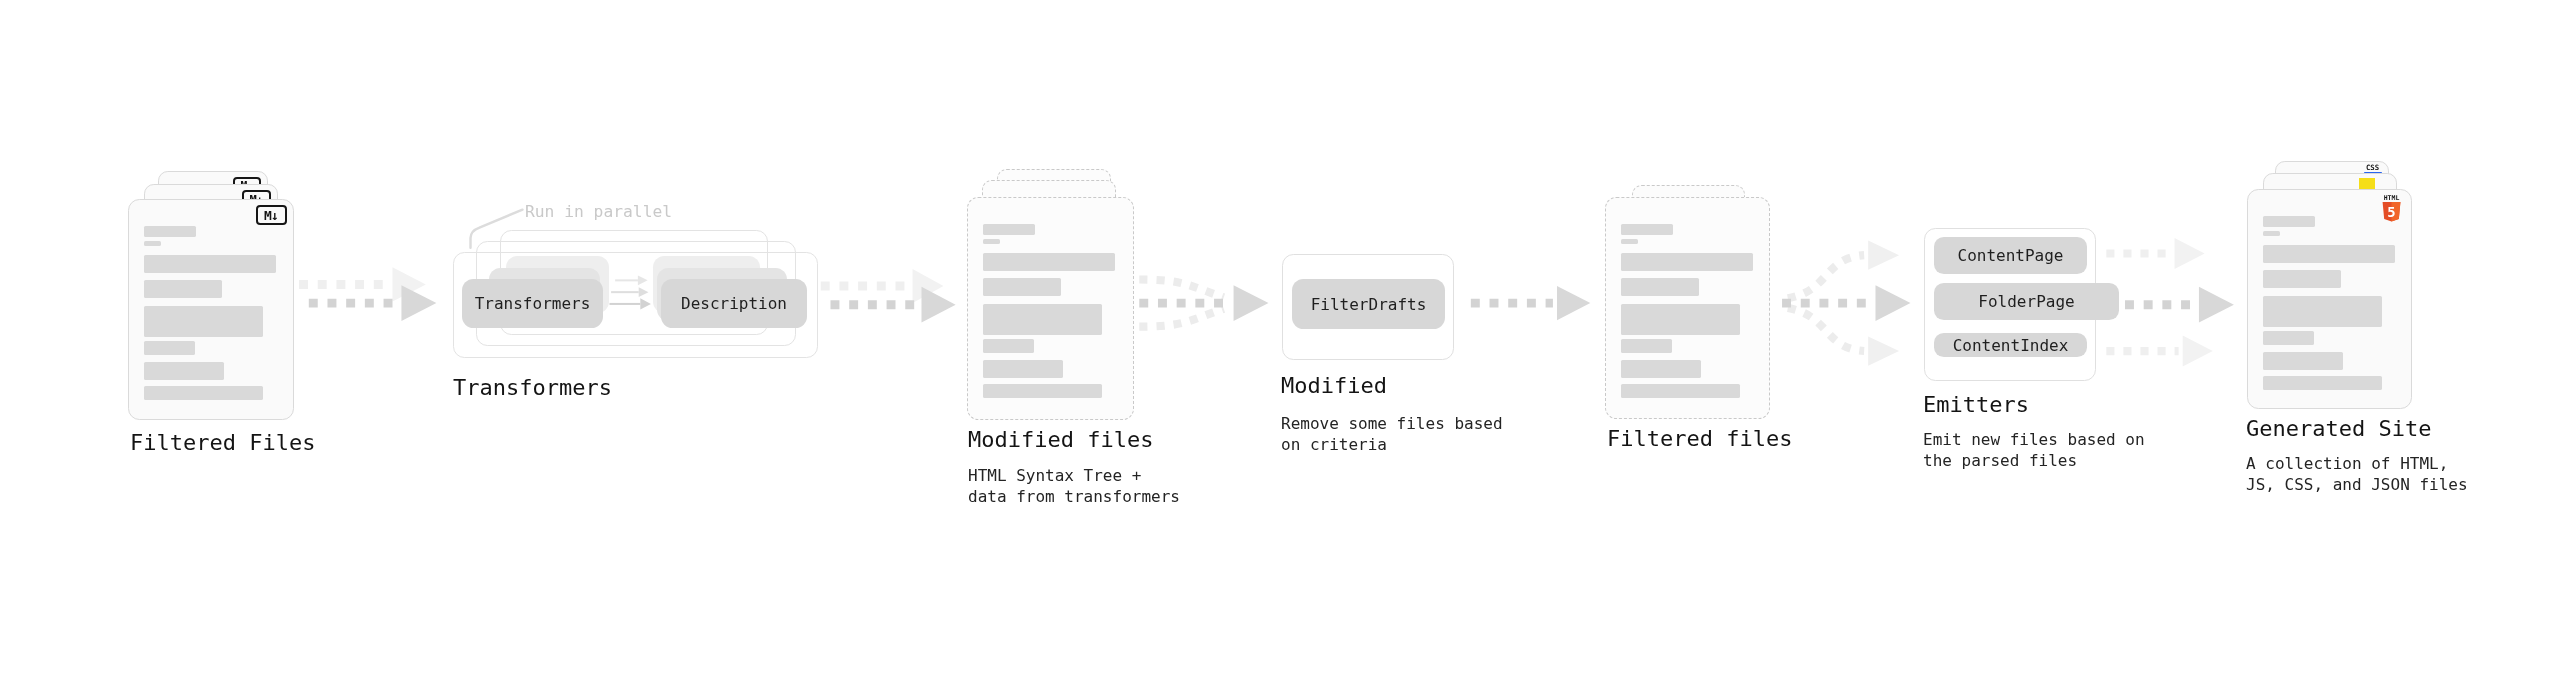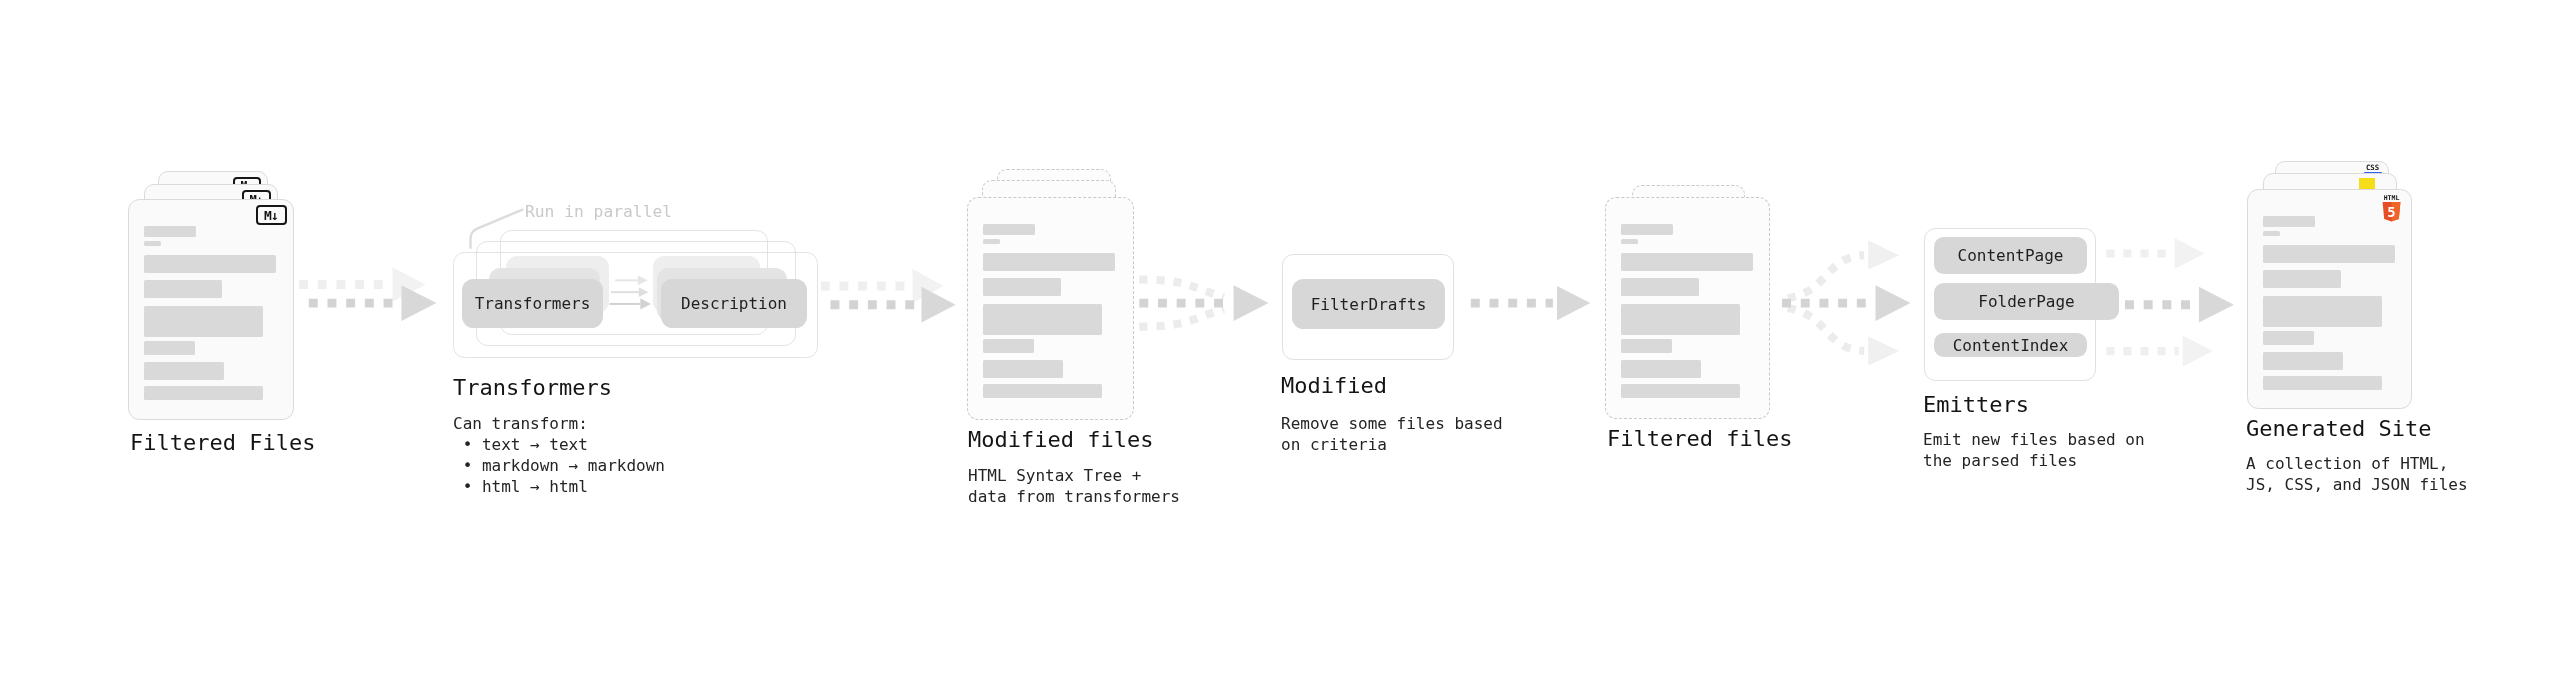--- a/index.html
+++ b/index.html
@@ -136,24 +136,20 @@
   <div class="btn ghost2" style="left:506px;top:256px;width:103px;height:57px;"></div>
   <div class="btn ghost1" style="left:489px;top:268px;width:111px;height:53px;"></div>
   <div class="btn ghost2" style="left:653px;top:256px;width:107px;height:57px;"></div>
   <div class="btn ghost1" style="left:657px;top:268px;width:130px;height:53px;"></div>
 
   <div class="btn" style="left:462px;top:279px;width:141px;height:49px;">Transformers</div>
   <div class="btn" style="left:661px;top:279px;width:146px;height:49px;">Description</div>
 
   <div class="note" style="left:525px;top:202px;">Run in parallel</div>
   <div class="stage-title" style="left:453px;top:375px;">Transformers</div>
-  <div class="desc" style="left:453px;top:413px;">Can transform:
- • text → text
- • markdown → markdown
- • html → html</div>
 
   <div class="card dashed tabcard" style="left:997px;top:169px;width:114px;height:49px;"></div>
   <div class="card dashed tabcard" style="left:982px;top:180px;width:134px;height:49px;"></div>
   <div class="card dashed" style="left:967px;top:197px;width:167px;height:223px;">
     <div class="doc-bars">
         <div class="bar" style="width: 52px; height: 10.6px; margin-top: 0px;"></div>
         <div class="bar" style="width: 17px; height: 5.7px; margin-top: 4.1px;"></div>
         <div class="bar" style="width: 132px; height: 18px; margin-top: 9px;"></div>
         <div class="bar" style="width: 78px; height: 18px; margin-top: 6.5px;"></div>
         <div class="bar" style="width: 119px; height: 31px; margin-top: 8.1px;"></div>

